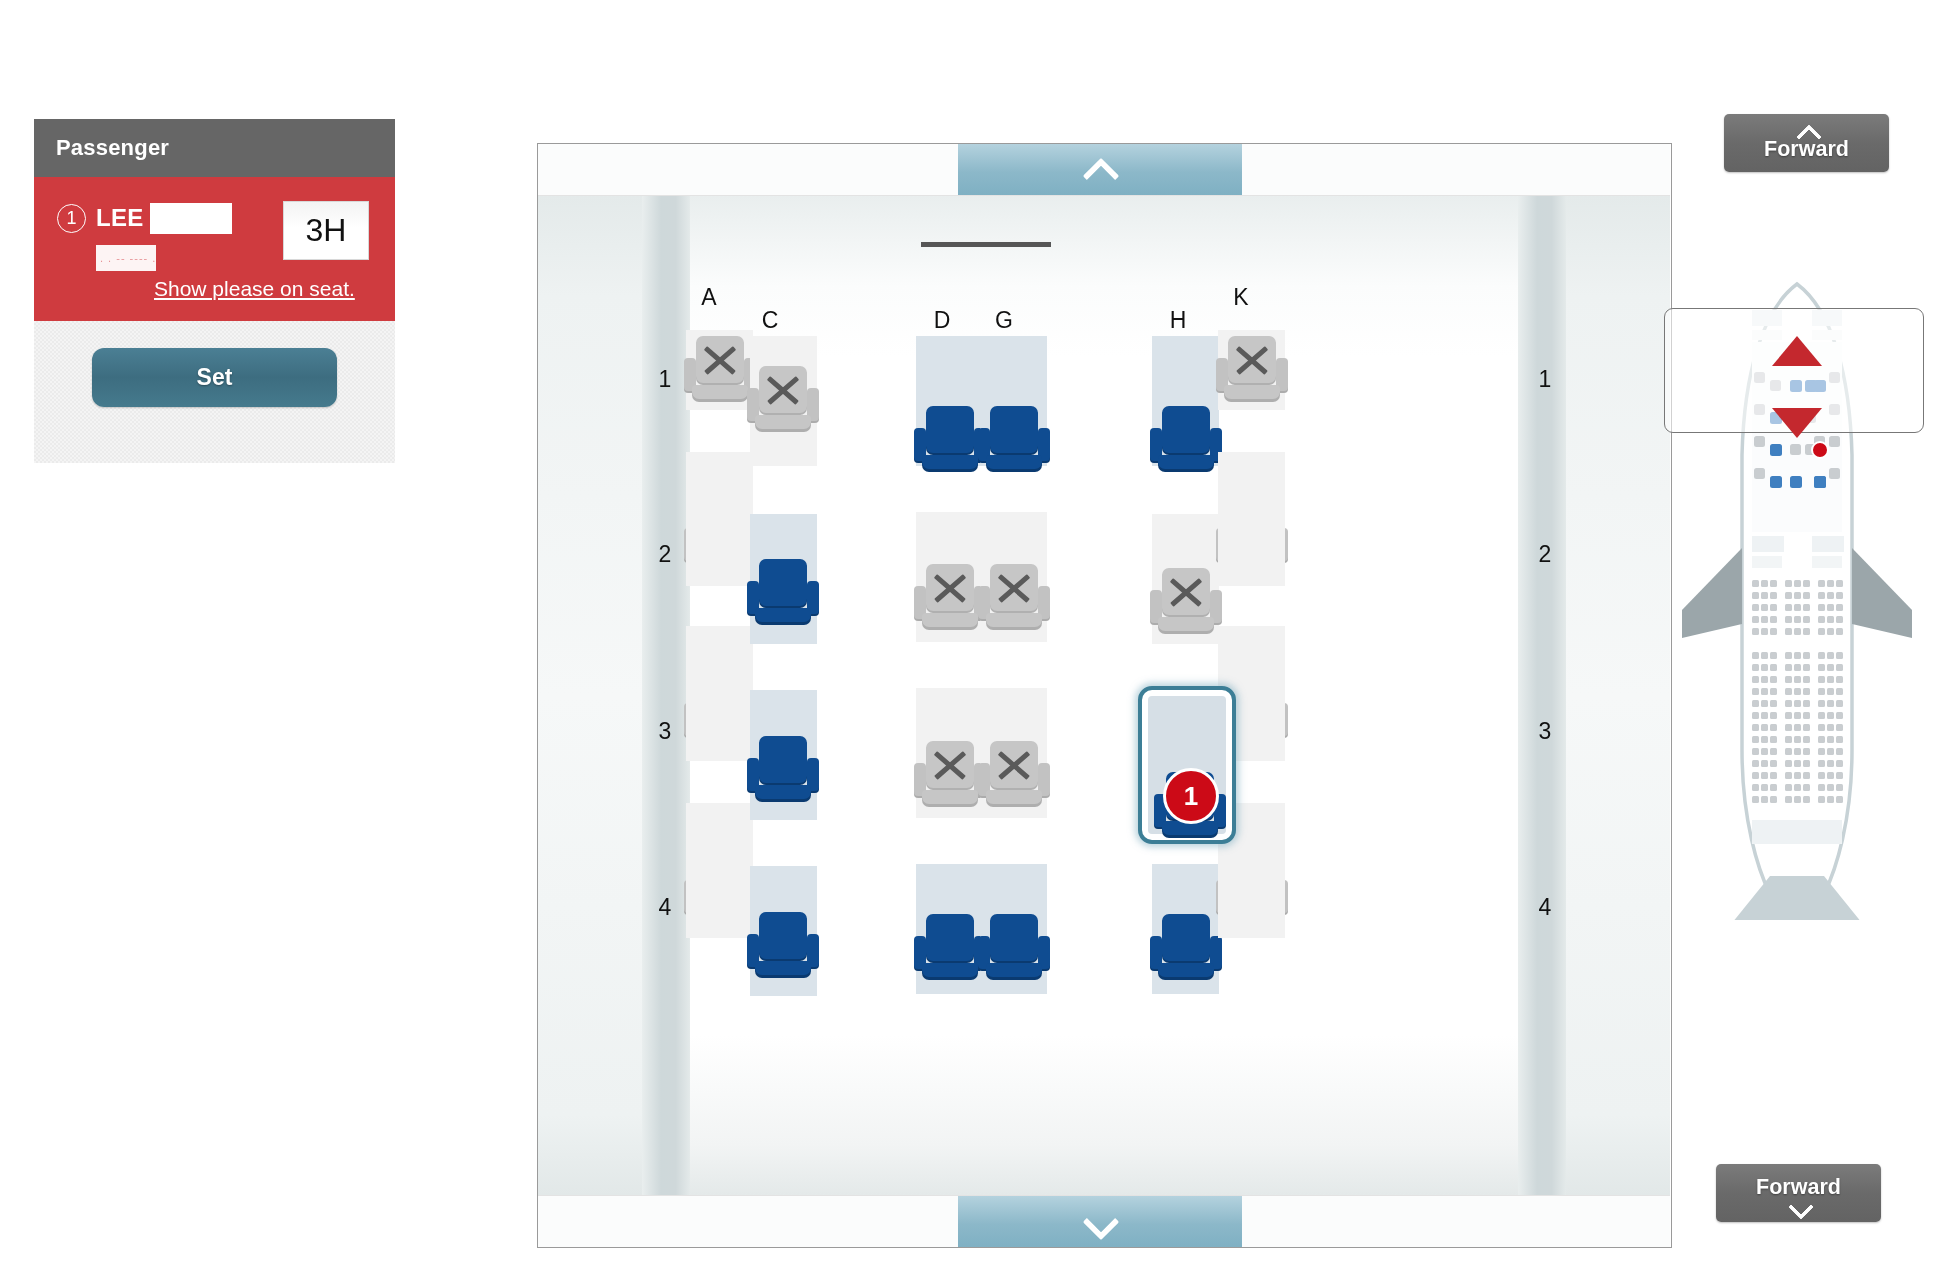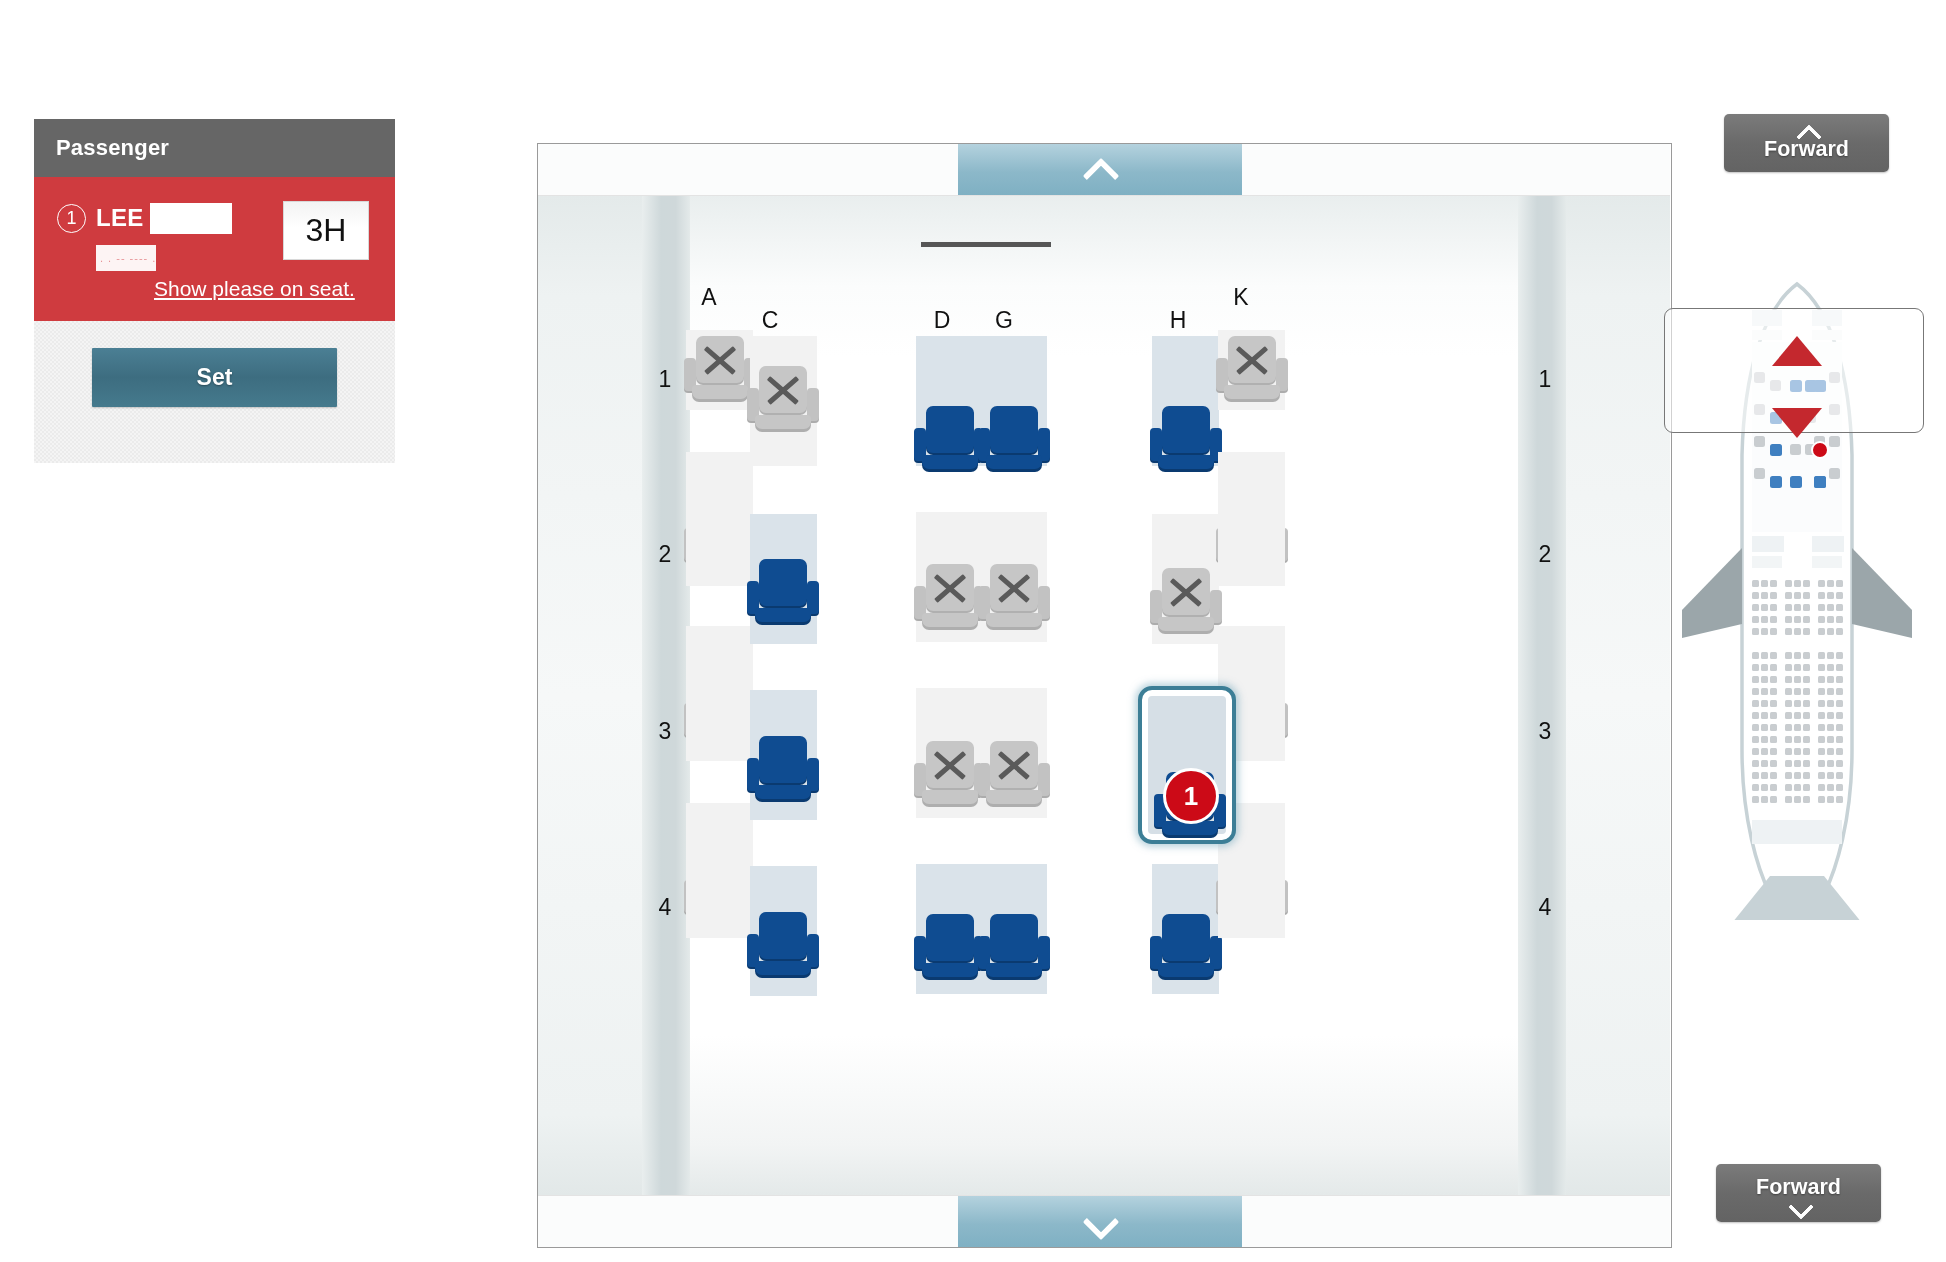--- a/index.html
+++ b/index.html
@@ -84,21 +84,21 @@
     background-image:
       linear-gradient(45deg, rgba(0,0,0,.035) 25%, transparent 25%, transparent 75%, rgba(0,0,0,.035) 75%),
       linear-gradient(45deg, rgba(0,0,0,.035) 25%, transparent 25%, transparent 75%, rgba(0,0,0,.035) 75%);
     background-size: 4px 4px;
     background-position: 0 0, 2px 2px;
   }
   #set-button {
     position: absolute; left: 58px; top: 27px;
     width: 245px; height: 59px;
     background: linear-gradient(#4b7f94, #3d6d80 50%, #457a8d);
-    border: none; border-radius: 1px;
+    border: none; border-radius: 12px;
     color: #ffffff; font-size: 23px; font-weight: bold;
     text-shadow: 0 1px 2px rgba(0,0,0,.35);
     cursor: pointer;
     box-shadow: 0 1px 2px rgba(0,0,0,.2);
   }
 
   
   #seatmap-container {
     position: absolute; left: 537px; top: 143px;
     width: 1135px; height: 1105px;

